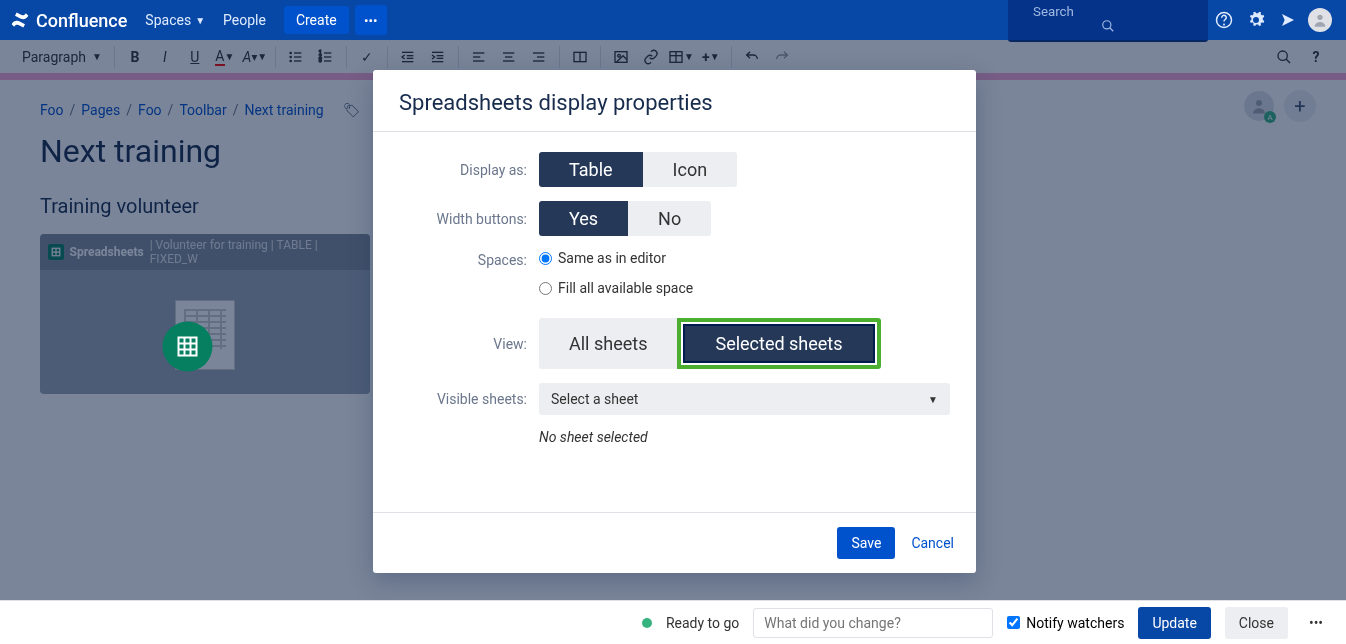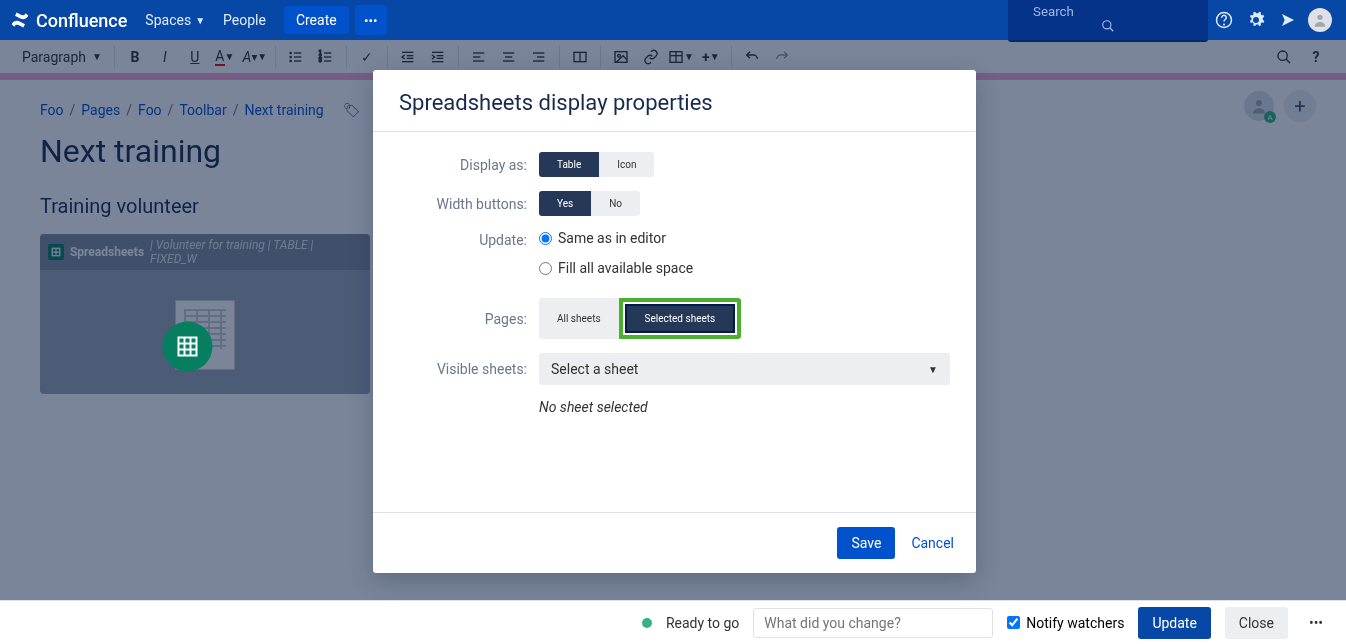--- a/index.html
+++ b/index.html
@@ -49,21 +49,21 @@
 .overlay { position: absolute; inset: 40px 0 44px 0; background: rgba(9, 30, 66, 0.54); }
 
 
 .modal { position: absolute; left: 373px; top: 70px; width: 603px; height: 503px; background: #fff; border-radius: 3px; box-shadow: 0 8px 24px rgba(9,30,66,0.25); display:flex; flex-direction:column; }
 .modal-header { padding: 20px 26px 16px; font-size: 22px; color: #172b4d; border-bottom: 1px solid #dfe1e6; }
 .modal-body { padding: 20px 26px; flex:1; }
 .form-row { display: flex; align-items: center; margin-bottom: 14px; }
 .form-row.align-top { align-items: flex-start; }
 .form-label { width: 140px; text-align: right; font-size: 14px; color: #6b778c; padding-right: 12px; }
 .form-control { flex: 1; display:flex; flex-wrap:wrap; gap:6px; align-items:center; }
-.seg-btn { border: none; background: #eceef1; padding: 7px 18px; font-size: 10px; color: #333; cursor: pointer; }
+.seg-btn { border: none; background: #eceef1; padding: 7px 30px; font-size: 18px; color: #333; cursor: pointer; }
 .seg-btn.active { background: #253858; color: #fff; }
 .seg-group { display: inline-flex; border-radius: 3px; overflow: hidden; }
 .radio-row { display: flex; align-items: center; gap: 6px; font-size: 14px; color: #333; width:100%; margin-bottom:8px; }
 .select-box { background: #eceef1; border: none; width: 100%; padding: 8px 12px; font-size: 14px; text-align: left; display:flex; justify-content:space-between; align-items:center; color:#333; cursor:pointer; border-radius:3px; }
 .no-sheet { font-size: 14px; font-style: italic; color: #333; }
 .highlight-box { border: 4px solid #4caf2f; padding: 2px; display:inline-block; }
 .modal-footer { border-top: 1px solid #dfe1e6; padding: 14px 22px; display: flex; justify-content: flex-end; gap: 16px; align-items:center; }
 .btn-primary { background: #0052cc; color: #fff; border: none; padding: 8px 14px; font-size: 14px; border-radius: 3px; cursor: pointer; }
 .btn-link { background: none; border: none; color: #0052cc; font-size: 14px; cursor: pointer; }
 
@@ -295,21 +295,21 @@
   <div class="macro-block">
     <div class="macro-header">
       <span style="background:#067e60;width:16px;height:16px;border-radius:2px;display:flex;align-items:center;justify-content:center;">
           <svg width="10" height="10" viewBox="0 0 24 24" fill="none" stroke="#fff" stroke-width="3">
             <rect x="3" y="3" width="18" height="18"></rect>
             <line x1="3" y1="12" x2="21" y2="12"></line>
             <line x1="12" y1="3" x2="12" y2="21"></line>
           </svg>
         </span>
       <b>Spreadsheets</b>
-        <span style="opacity:0.8;font-style:italic;"> | Volunteer for training | TABLE | FIXED_W</span>
+        <span style="opacity:0.8;"> | Volunteer for training | TABLE | FIXED_W</span>
     </div>
     <div class="macro-body">
       <div style="position:relative;">
         <div class="sheet-doc"></div>
         <div class="sheet-icon-bg">
             <svg width="24" height="24" viewBox="0 0 24 24" fill="none" stroke="#fff" stroke-width="2">
               <rect x="3" y="3" width="18" height="18"></rect>
               <line x1="3" y1="9" x2="21" y2="9"></line>
               <line x1="3" y1="15" x2="21" y2="15"></line>
               <line x1="9" y1="3" x2="9" y2="21"></line>
@@ -351,34 +351,34 @@
     <div class="form-row">
       <div class="form-label">Width buttons:</div>
       <div class="form-control">
         <div class="seg-group">
           <button class="seg-btn active">Yes</button>
           <button class="seg-btn">No</button>
         </div>
       </div>
     </div>
     <div class="form-row align-top">
-      <div class="form-label" style="padding-top:2px;">Update:</div>
+      <div class="form-label" style="padding-top:2px;">Spaces:</div>
       <div class="form-control" style="flex-direction:column;align-items:flex-end;">
         <label class="radio-row">
             <input type="radio" name="w" checked="" style=""> 
             <span>Same as in editor</span>
           </label>
         <label class="radio-row">
             <input type="radio" name="w" style=""> 
             <span>Fill all available space</span>
           </label>
       </div>
     </div>
     <div class="form-row">
-      <div class="form-label">Pages:</div>
+      <div class="form-label">View:</div>
       <div class="form-control">
         <div class="seg-group">
           <button class="seg-btn">All sheets</button>
           <span class="highlight-box">
             <button class="seg-btn active" style="border:2px solid #001b4d;">Selected sheets</button>
           </span>
         </div>
       </div>
     </div>
     <div class="form-row">

